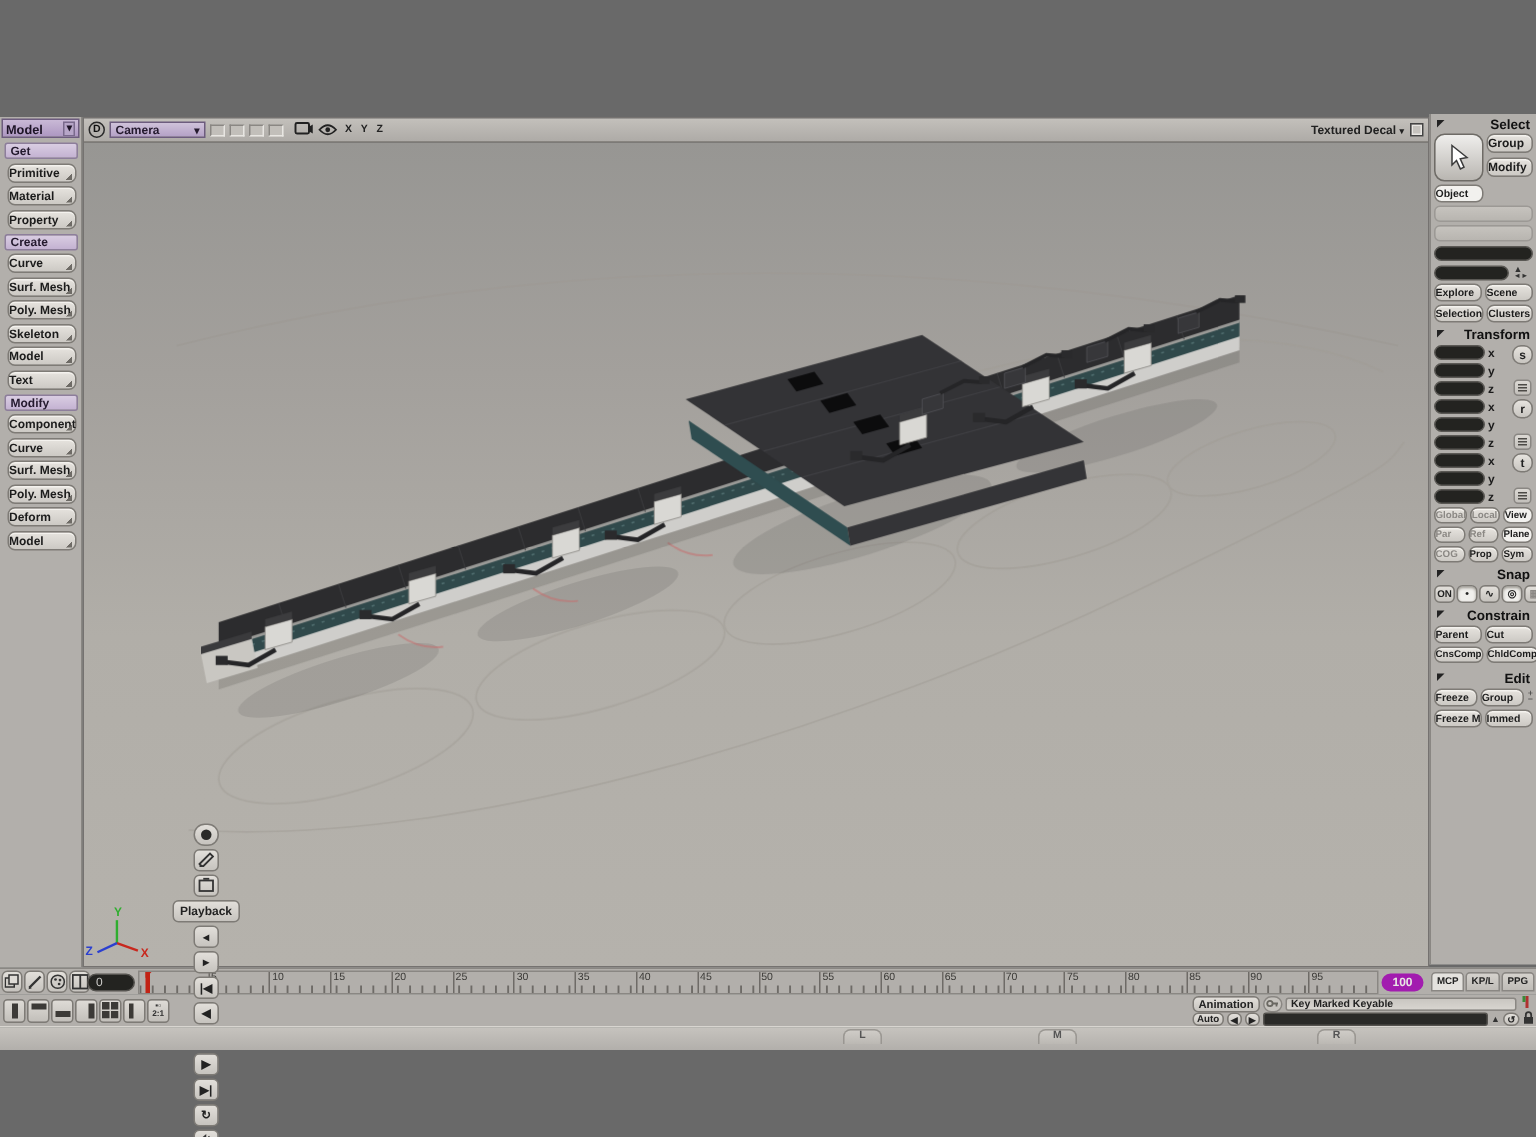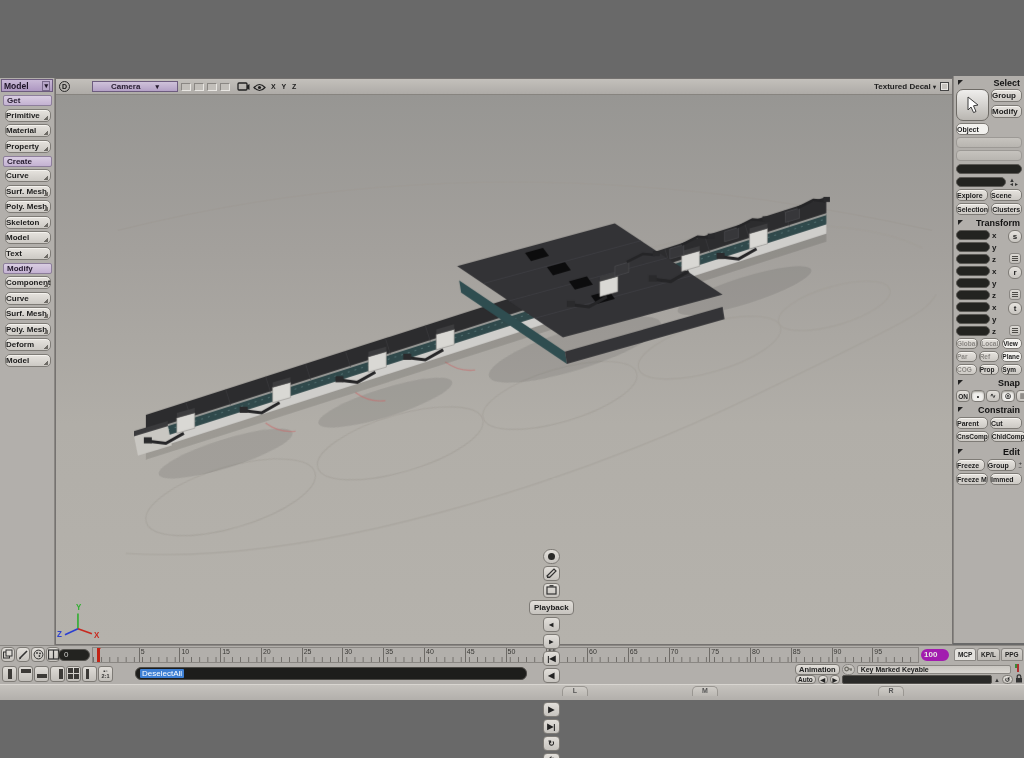--- a/index.html
+++ b/index.html
@@ -35,23 +35,23 @@
   .lt-section{margin:3px 1px 2px 2px;}
   .lt-btn{margin:2.5px 1px 2.5px 2px;}
 
   
   .viewport{position:absolute;left:55px;top:78px;width:898px;height:567px;display:flex;flex-direction:column;
             border:1px solid #757270;}
   .vp-bar{height:16px;background:linear-gradient(#c3c0bb,#aeaba7);display:flex;align-items:center;
           gap:3px;padding:0 3px;border-bottom:1px solid #87847f;}
   .pane-letter{width:11px;height:11px;border-radius:50%;background:#b5b2ae;border:1.5px solid #2a2a2a;
                font-size:7px;font-weight:bold;color:#111;display:flex;align-items:center;justify-content:center;}
-  .cam-dd{width:86px;height:11px;background:linear-gradient(#cfc2da,#b4a1c6);border:1px solid #6d5c7e;
-          display:flex;align-items:center;justify-content:space-between;padding:0 18px;
-          font-size:8px;font-weight:bold;color:#241a2e;margin-left:19px;}
+  .cam-dd{width:64px;height:11px;background:linear-gradient(#cfc2da,#b4a1c6);border:1px solid #6d5c7e;
+          display:flex;align-items:center;justify-content:space-between;padding:0 3px;
+          font-size:8px;font-weight:bold;color:#241a2e;}
   .memo{width:10px;height:8px;background:#c2bfba;border:1px solid #8a8783;border-right-color:#e8e6e2;border-bottom-color:#e8e6e2;}
   .xyz{font-size:7px;font-weight:bold;color:#222;letter-spacing:2px;margin-left:2px;}
   .vp-bar-right{margin-left:auto;display:flex;align-items:center;gap:4px;}
   .disp-mode{font-size:8px;font-weight:bold;color:#222;}
   .maxi{width:9px;height:9px;border:1px solid #444;background:#c6c3be;box-shadow:inset 0 0 0 1px #e9e7e3;}
   .vp-scene{flex:1;position:relative;overflow:hidden;}
   .vp-scene svg{position:absolute;inset:0;}
   .result-bar{height:12px;background:linear-gradient(#a3a09c,#908d89);display:flex;align-items:center;
               padding:0 3px;font-size:8px;color:#33312f;border-top:1px solid #7d7a76;}
 
@@ -87,22 +87,22 @@
   .startpill{width:32px;height:12px;margin:0 2px;background:#232320;border-radius:6px;border:1px solid #55534f;
              color:#cfcecb;font-size:8px;display:flex;align-items:center;padding-left:5px;}
   .ruler{position:relative;flex:1;height:16px;background:linear-gradient(#b0ada9,#a5a29e);
          border:1px solid #8a8783;margin-right:2px;
          background-image:linear-gradient(90deg,#6e6b67 1px,transparent 1px);
          background-size:8.18px 5px;background-position:0 bottom;background-repeat:repeat-x;}
   .tick-label{position:absolute;top:0;font-size:7px;color:#3a3936;border-left:1px solid #6e6b67;
               padding-left:1px;height:100%;}
   .playhead{position:absolute;left:4px;top:0;width:3px;height:100%;background:#c22315;}
   .playhead:before{content:"";position:absolute;left:0;top:0;border-left:4px solid #c22315;border-bottom:4px solid transparent;}
-  .endpill{width:28px;height:12px;background:#a21caf;border-radius:6px;border:3px solid #a21caf;
-           color:#e8e7e4;font-size:8px;font-weight:bold;display:flex;align-items:center;justify-content:flex-start;margin-right:4px;}
+  .endpill{width:28px;height:12px;background:#a21caf;border-radius:6px;border:5px solid #a21caf;
+           color:#e8e7e4;font-size:8px;font-weight:bold;display:flex;align-items:center;justify-content:center;margin-right:4px;}
   .mcp-tabs{width:71px;display:flex;gap:1px;padding:0 1px;}
   .mcp-tabs .tab{flex:1;height:13px;font-size:6.5px;font-weight:bold;color:#222;display:flex;align-items:center;
                  justify-content:center;background:linear-gradient(#d5d2cd,#bfbcb7);border:1px solid #8a8783;
                  border-radius:3px 3px 0 0;}
   .mcp-tabs .tab.on{background:#e4e2de;}
 
   
   .playback-row{position:absolute;left:0;top:663px;width:1024px;height:21px;background:#b2afab;
                 display:flex;align-items:center;gap:2px;padding:0 2px;}
   .layouts{display:flex;gap:1px;}
@@ -684,23 +684,20 @@
             <rect x="6" y="0" width="5" height="5" fill="#3c3a37"></rect>
             <rect x="0" y="6" width="5" height="5" fill="#3c3a37"></rect>
             <rect x="6" y="6" width="5" height="5" fill="#3c3a37"></rect>
           </svg>
       </span>
       <span class="lay">
           <i style="width:3px;height:10px;margin-right:5px"></i>
         </span>
       <span class="lay" style="font-size:5.5px;font-weight:bold;color:#333;flex-direction:column;display:flex;line-height:5px;">▪▫<span>2:1</span></span>
     </div>
-    <div class="cmd-field">
-      <span class="cmd-sel">DeselectAll</span>
-    </div>
     <div class="transport">
       <span class="tbtn" style="border-radius:8px;">
           <span style="width:7px;height:7px;border-radius:50%;background:#2a2a28;display:block"></span>
         </span>
       <span class="tbtn">
         <svg width="11" height="10" viewBox="0 0 11 10">
             <path d="M1 8 L8 1 L10 3 L3 10 Z" fill="none" stroke="#333" stroke-width="1.2"></path>
             <line x1="1" y1="9.5" x2="4" y2="9.5" stroke="#333" stroke-width="1.5"></line>
           </svg>
       </span>

